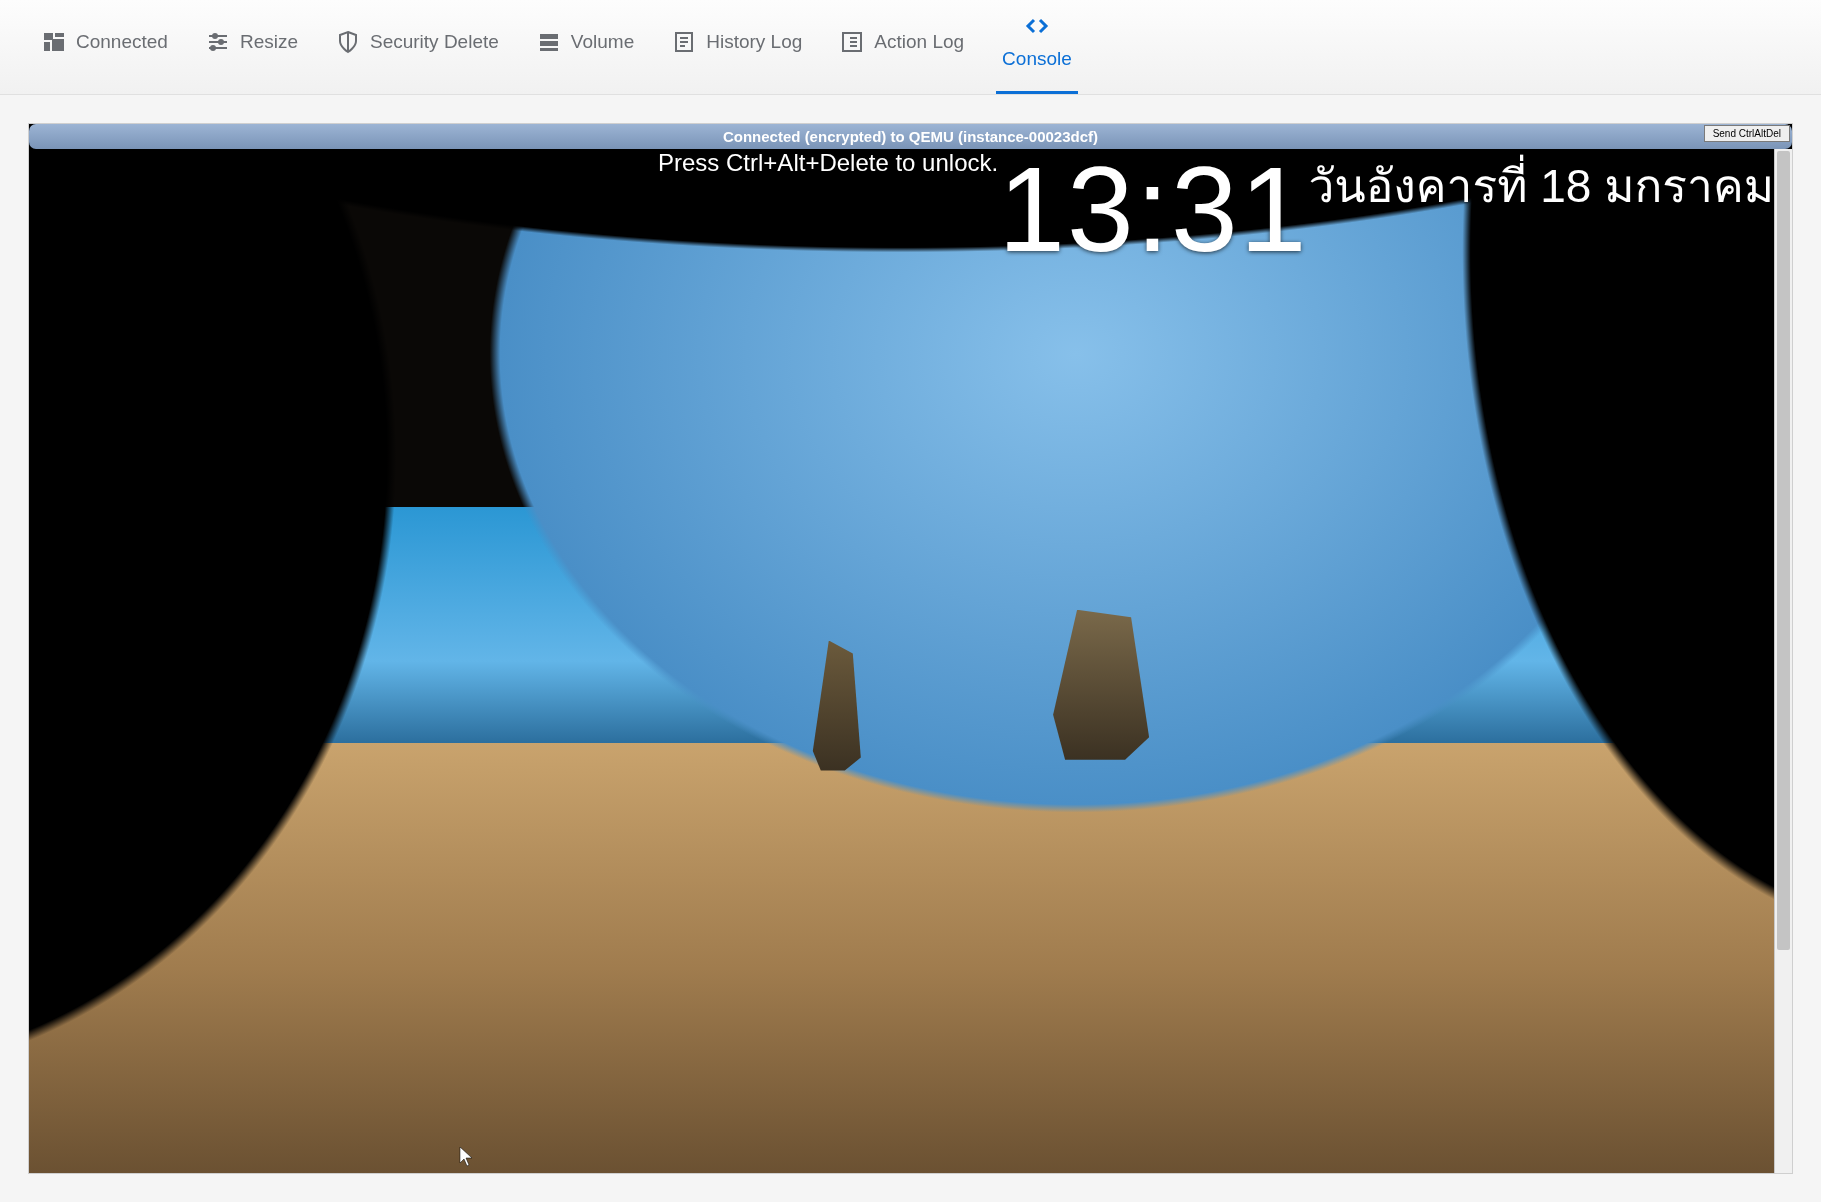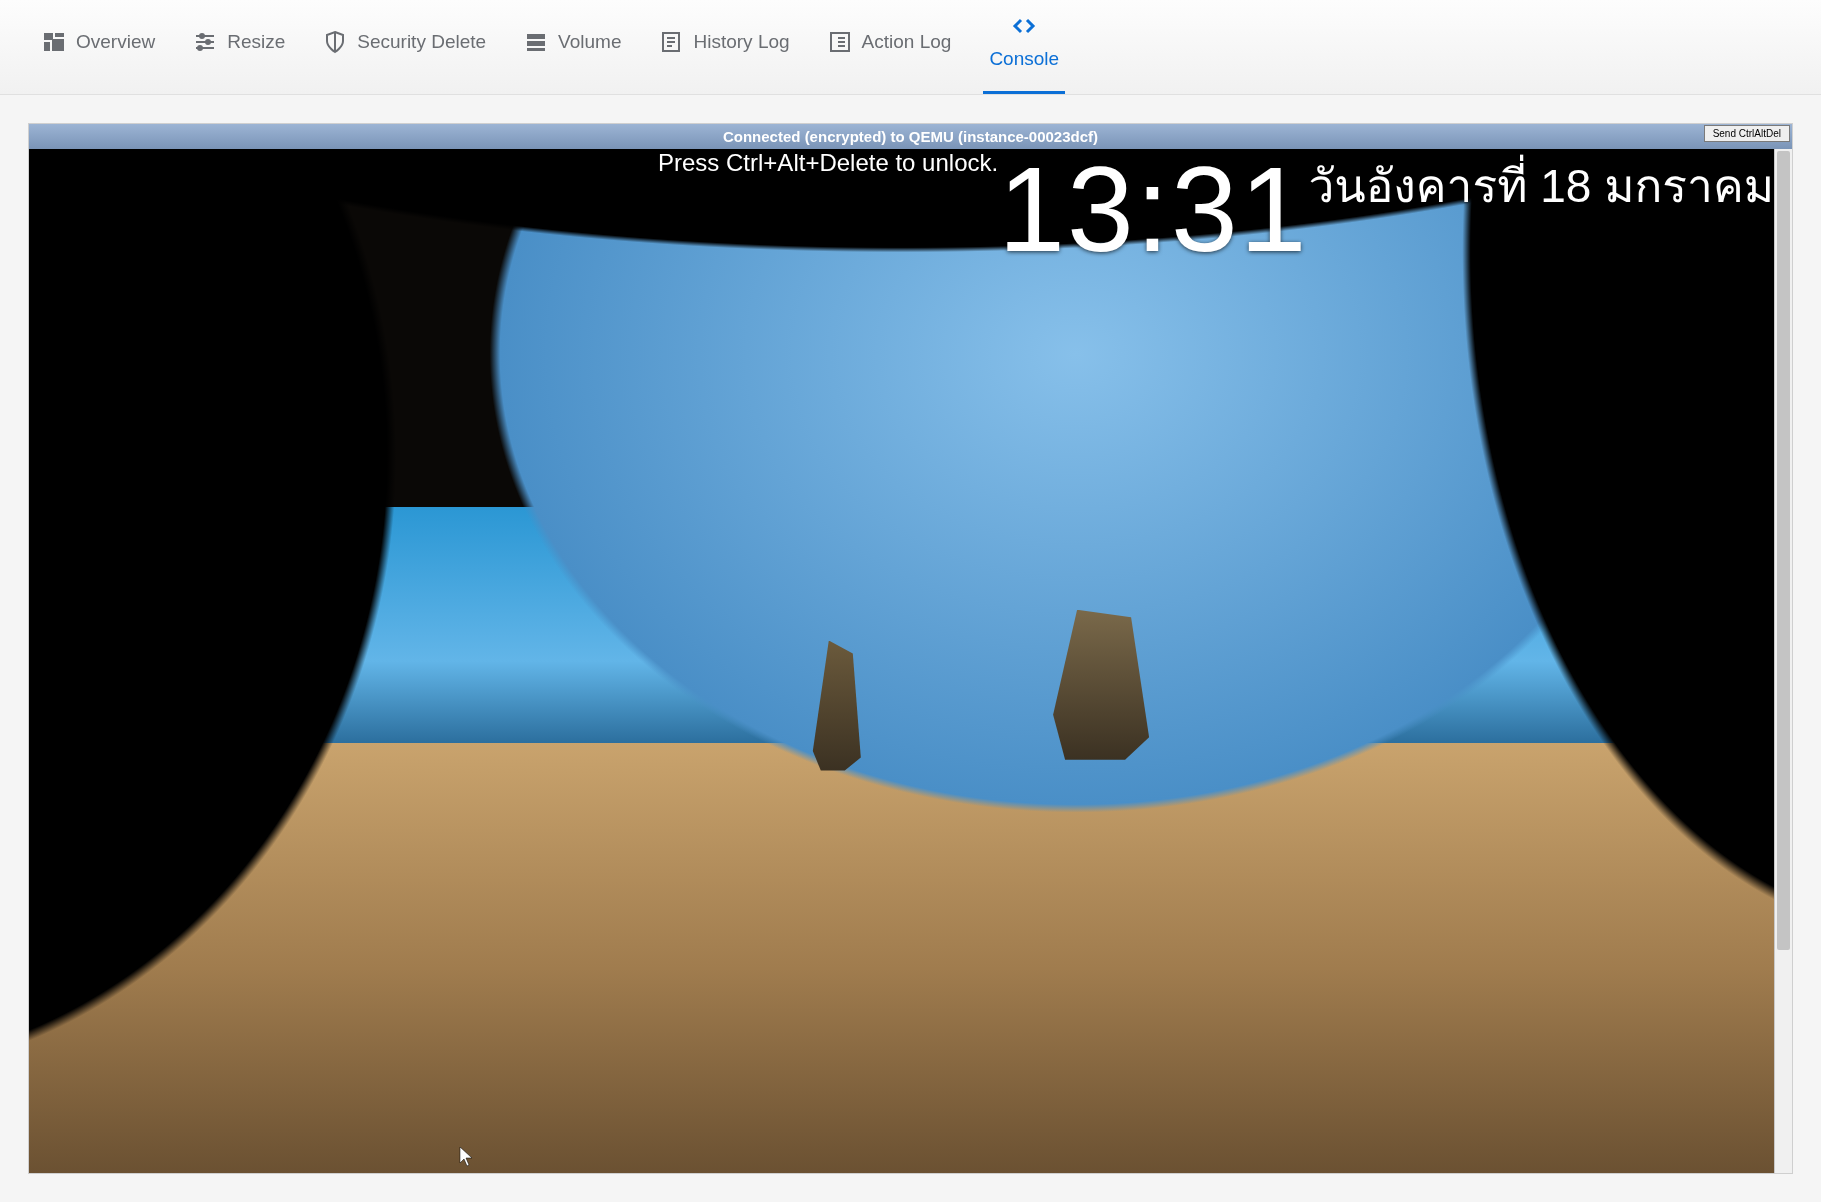--- a/index.html
+++ b/index.html
@@ -48,20 +48,21 @@
     min-height: 760px;
   }
   .vnc-status {
     background: linear-gradient(#9cb4d4,#7a94b7);
     color: #fff;
     font-size: 15px;
     font-weight: bold;
     text-align: center;
     padding: 4px 0;
     position: relative;
+    border-radius: 7px;
   }
   .send-cad {
     position: absolute;
     right: 2px;
     top: 1px;
     background: #efefef;
     border: 1px solid #7a7a7a;
     font-size: 10px;
     padding: 2px 8px;
     cursor: pointer;
@@ -142,21 +143,21 @@
 
 <div class="tabs">
 
   <div class="tab">
     <svg viewBox="0 0 24 24" fill="#6a6d72">
       <rect x="2" y="3" width="9" height="7"></rect>
         <rect x="13" y="3" width="9" height="4"></rect>
       <rect x="2" y="12" width="6" height="9"></rect>
         <rect x="10" y="9" width="12" height="12"></rect>
     </svg>
-    <span>Overview</span>
+    <span>Connected</span>
   </div>
 
   <div class="tab">
     <svg viewBox="0 0 24 24" stroke="#6a6d72" stroke-width="2" fill="none">
       <line x1="3" y1="6" x2="21" y2="6"></line>
         <circle cx="9" cy="6" r="2" fill="#6a6d72"></circle>
       <line x1="3" y1="12" x2="21" y2="12"></line>
         <circle cx="15" cy="12" r="2" fill="#6a6d72"></circle>
       <line x1="3" y1="18" x2="21" y2="18"></line>
         <circle cx="7" cy="18" r="2" fill="#6a6d72"></circle>

